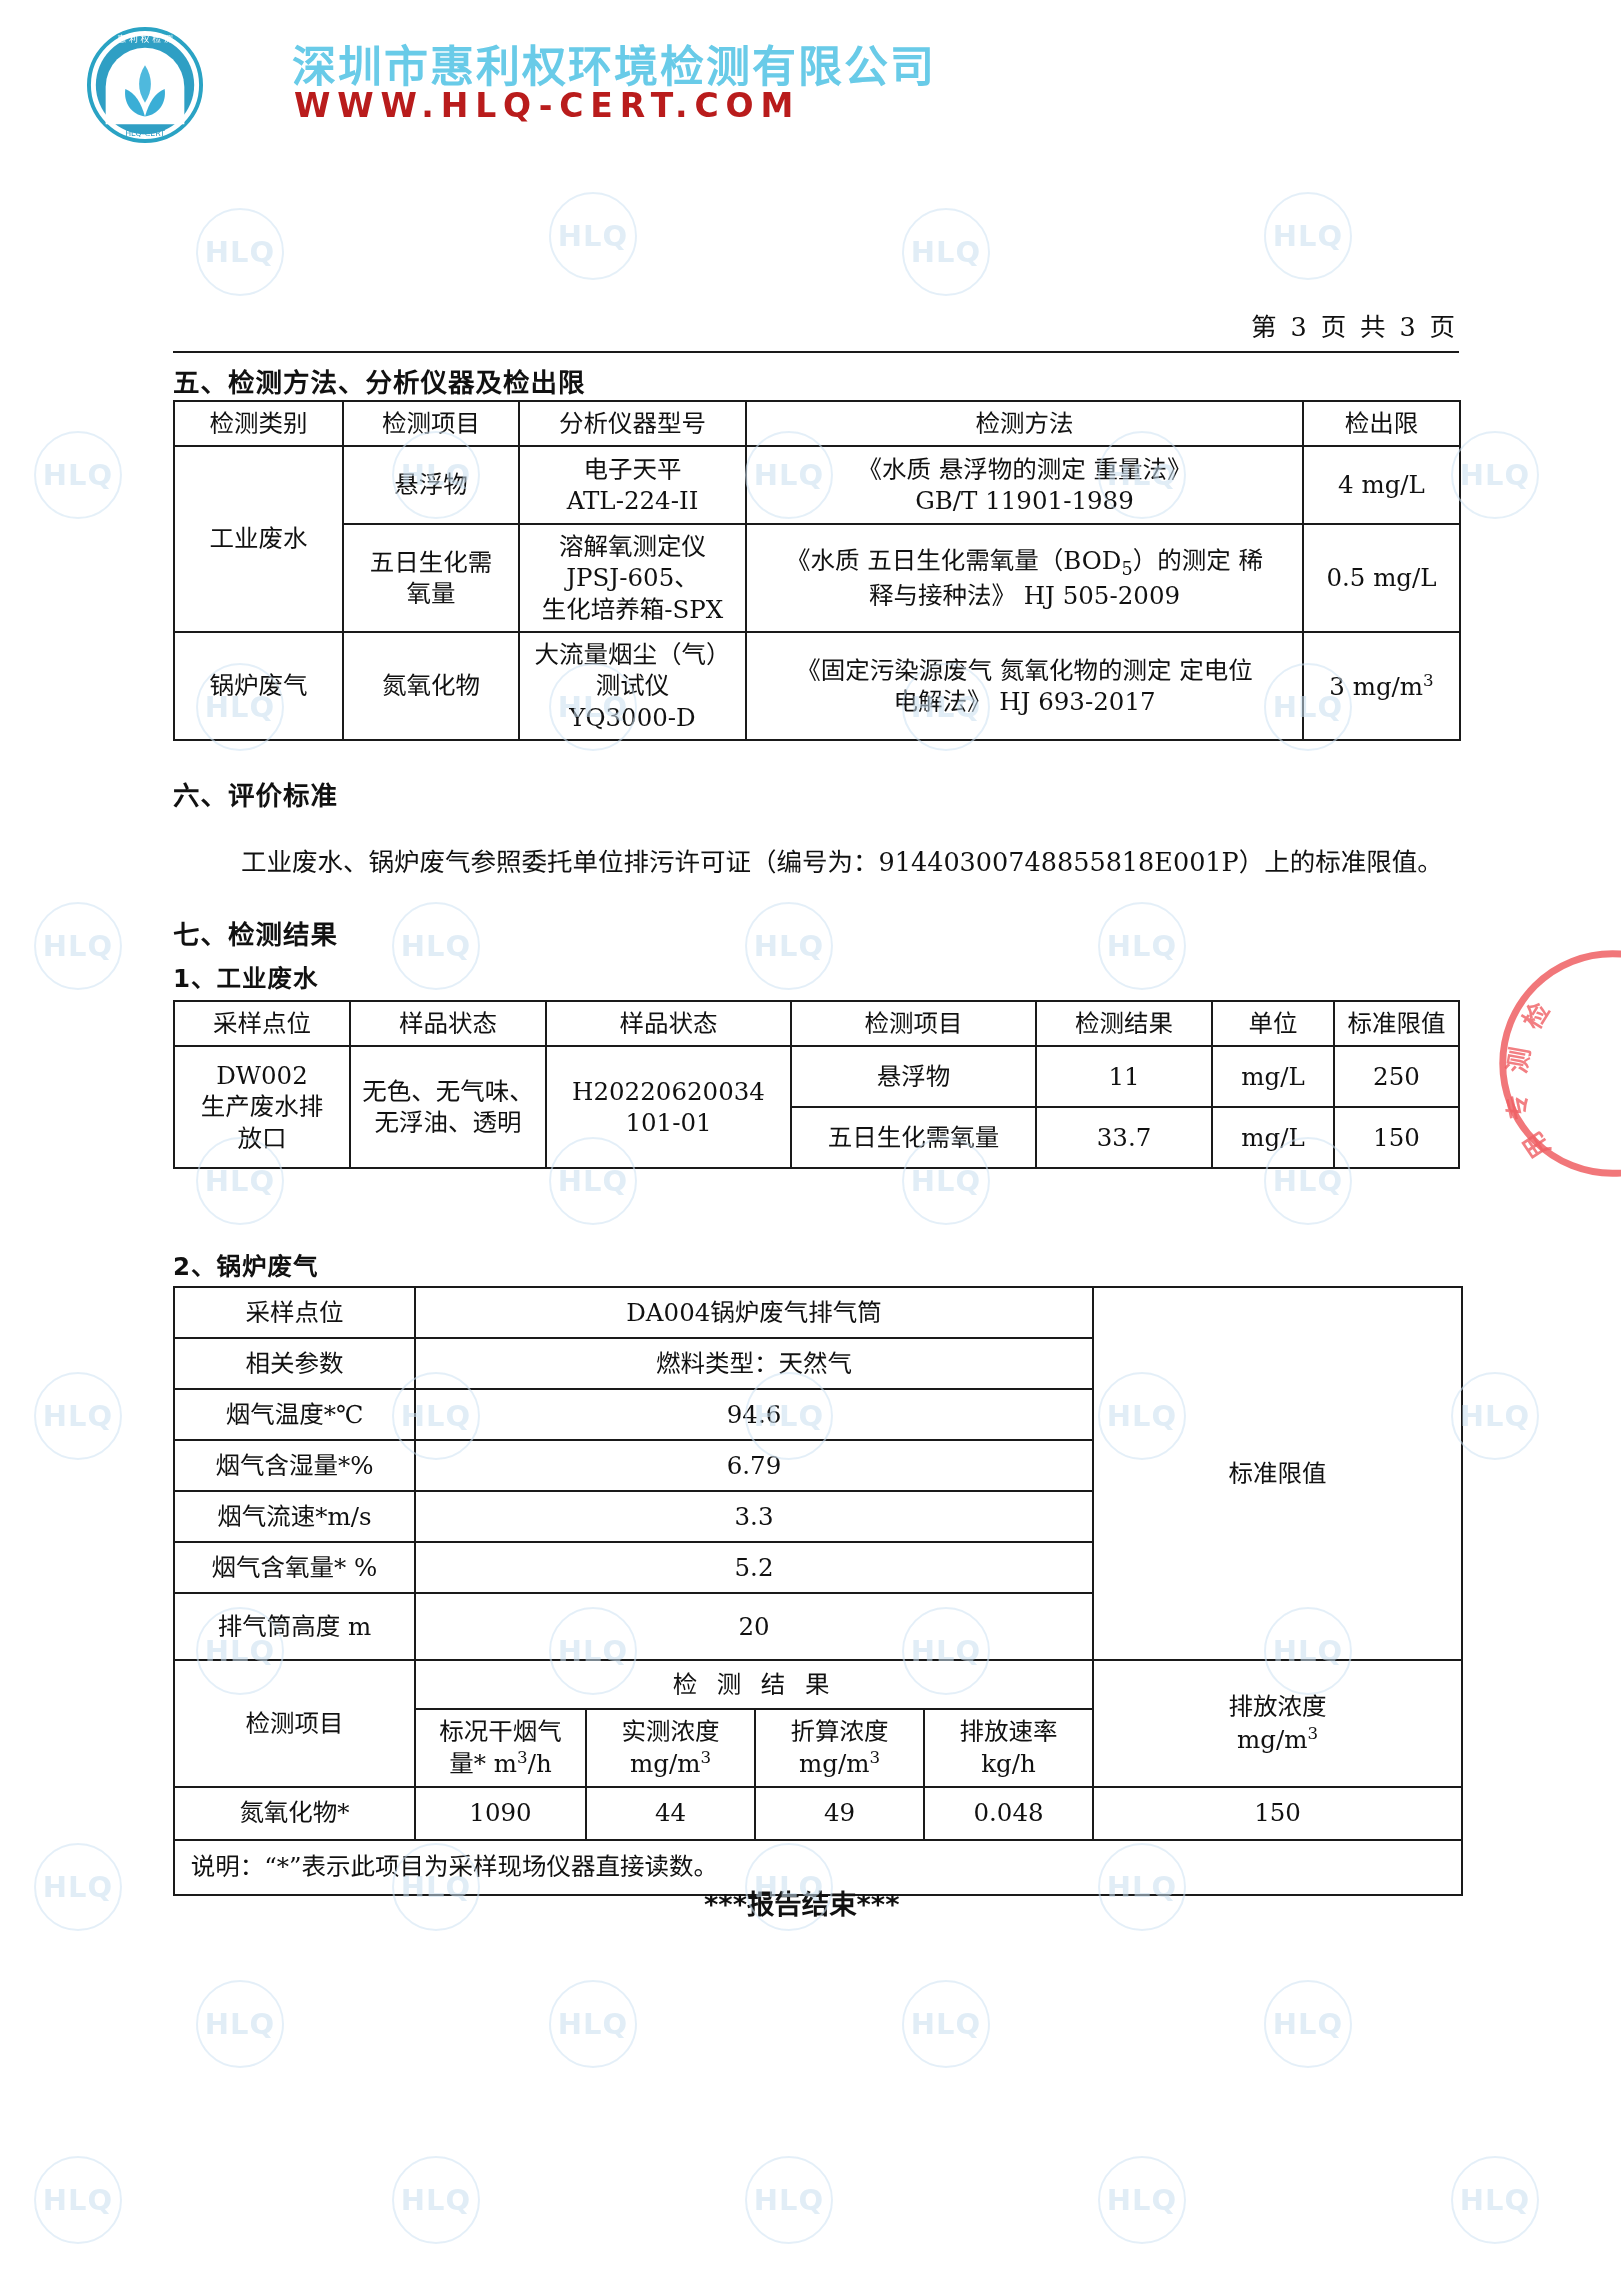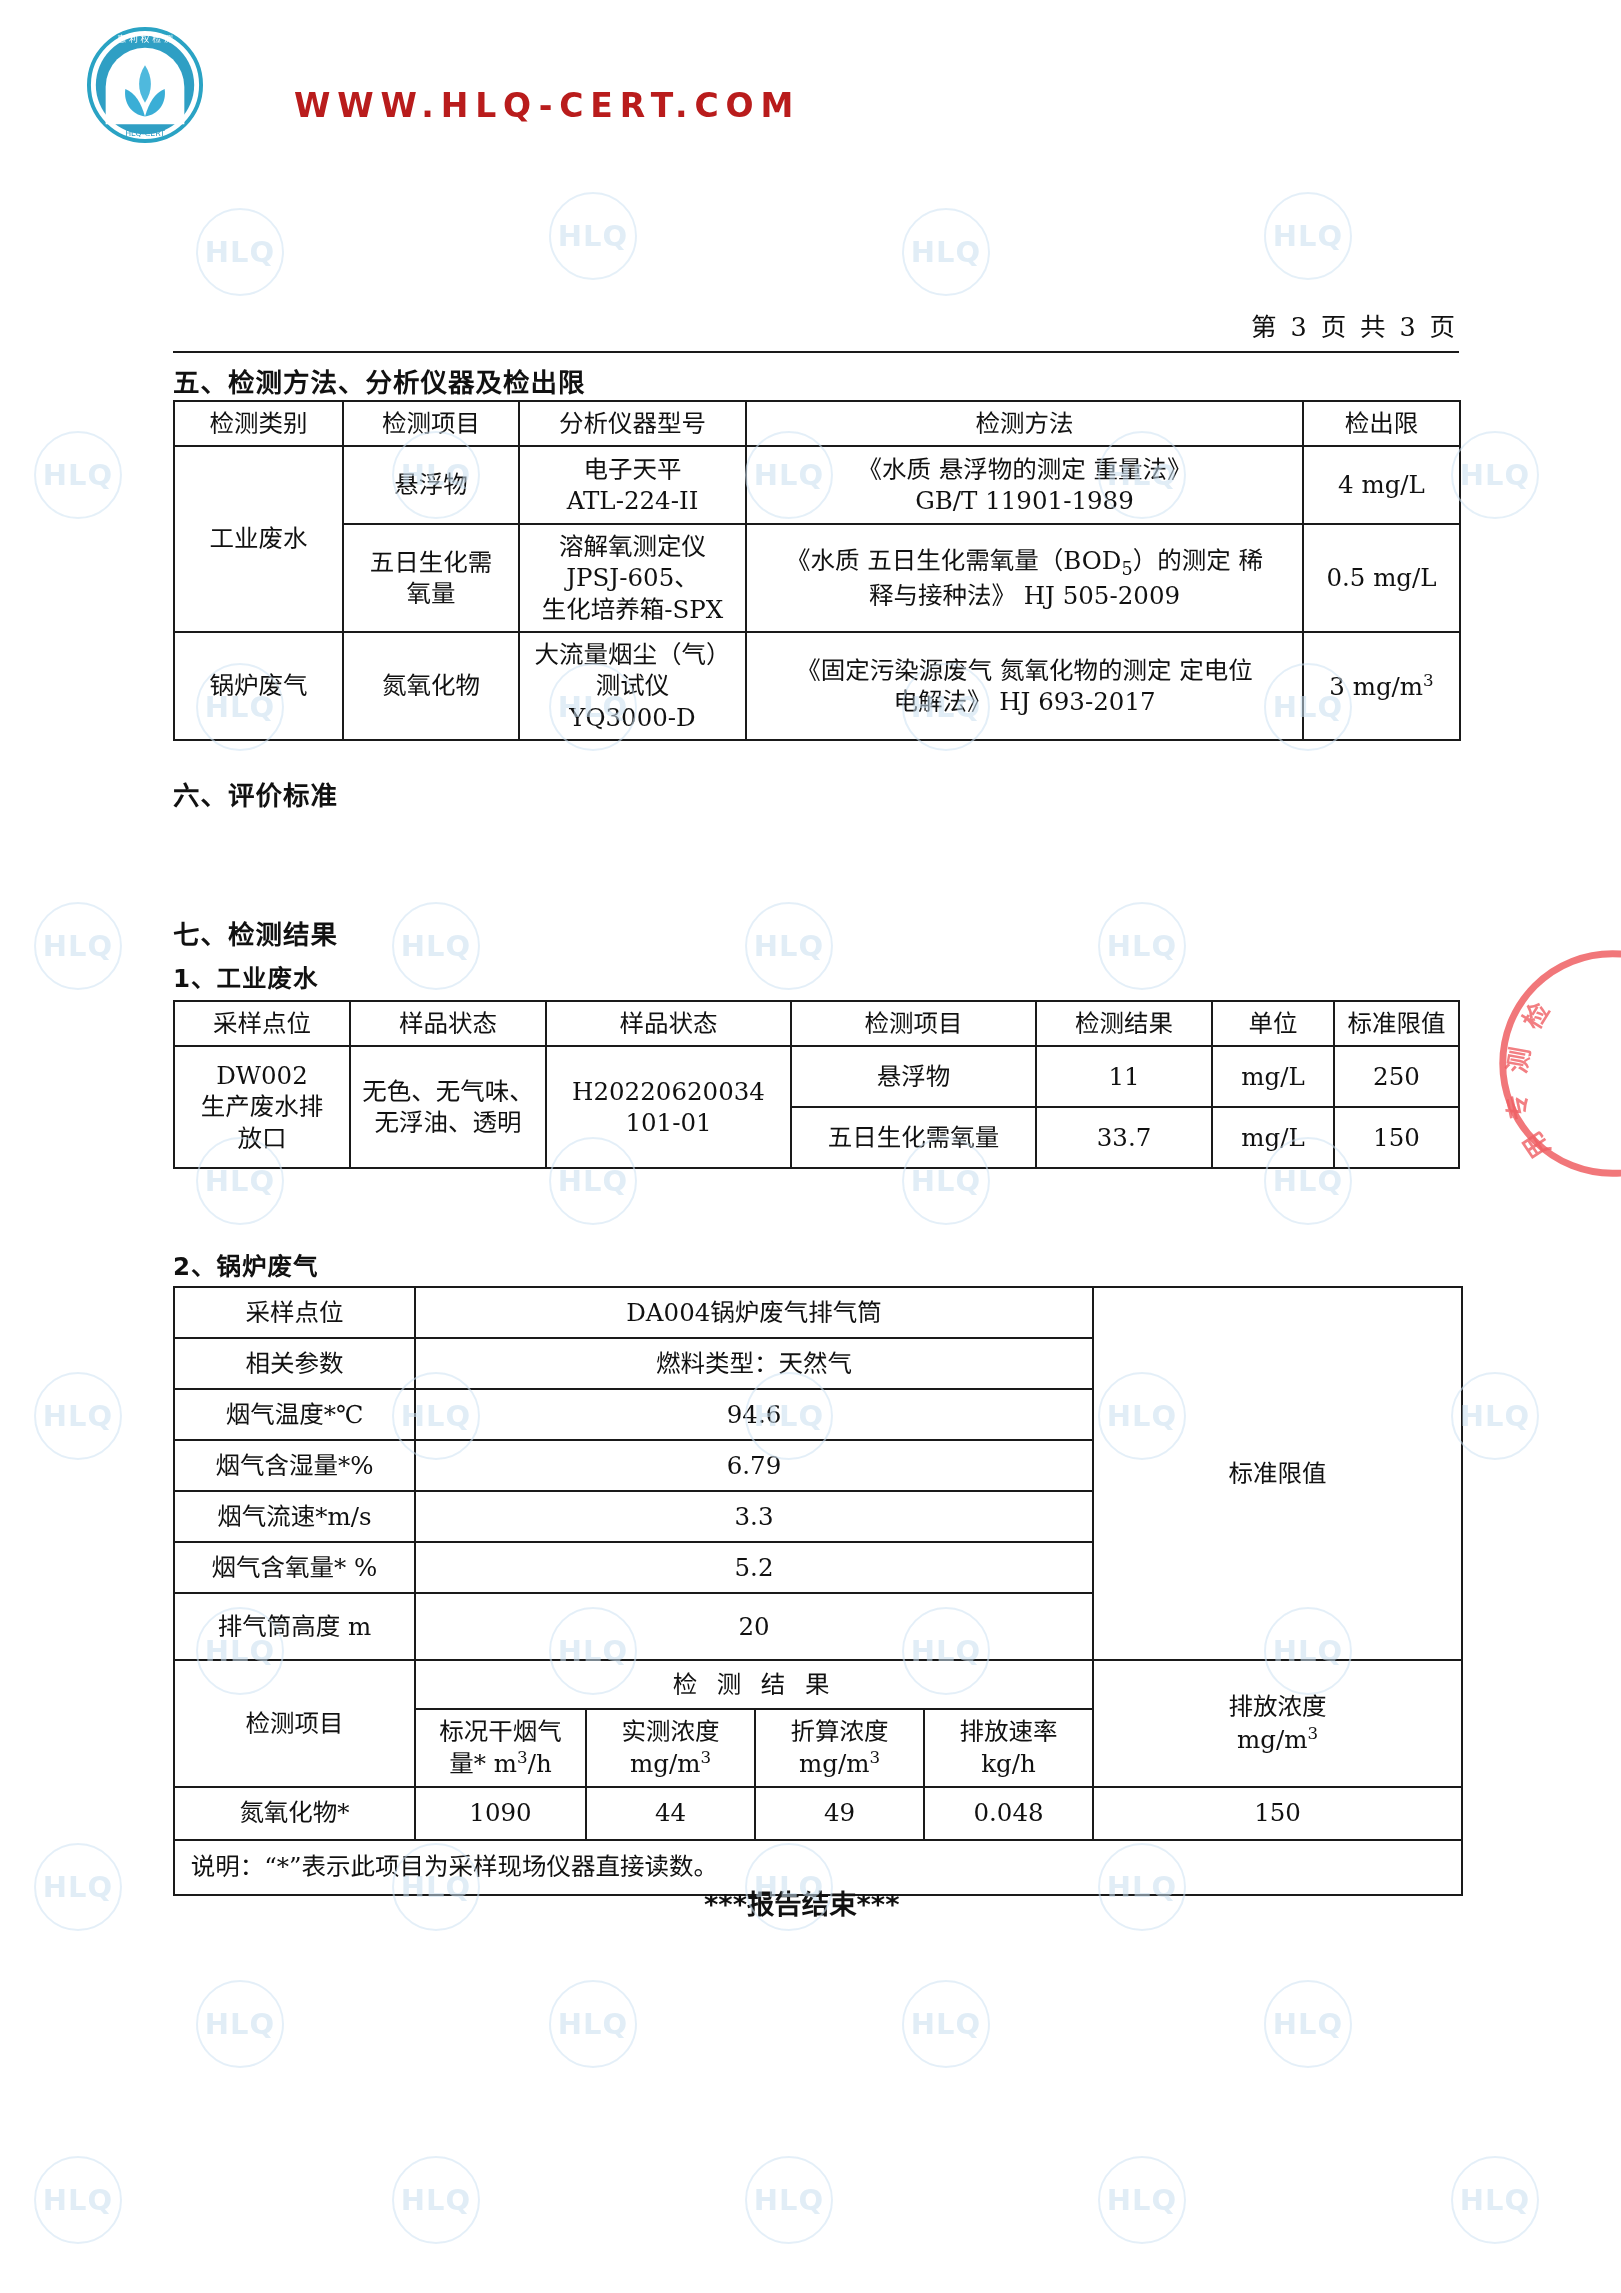--- a/index.html
+++ b/index.html
@@ -171,20 +171,21 @@
       <circle cx="60" cy="60" r="50" fill="#2f9fc4"></circle>
       <path d="M60 22 A40 40 0 0 0 20 62 L20 100 L100 100 L100 62 A40 40 0 0 0 60 22 Z" fill="#ffffff"></path>
       <path d="M60 40 C52 52 52 66 60 78 C68 66 68 52 60 40 Z" fill="#4fb9dd"></path>
       <path d="M40 64 C38 78 46 90 60 92 C56 78 50 68 40 64 Z" fill="#3aaed6"></path>
       <path d="M80 64 C82 78 74 90 60 92 C64 78 70 68 80 64 Z" fill="#3aaed6"></path>
       <text x="60" y="16" font-size="9" fill="#ffffff" text-anchor="middle" font-family="DejaVu Sans, sans-serif">惠 利 权 检 测</text>
       <text x="60" y="112" font-size="8" fill="#2f9fc4" text-anchor="middle" font-family="DejaVu Sans, sans-serif">HLQ-CERT</text>
     </svg>
   </div>
 
+  <div class="company-name">深圳市惠利权环境检测有限公司</div>
   <div class="company-url">WWW.HLQ-CERT.COM</div>
 </div>
 
 <div class="page">
 
   <div class="page-no">第 3 页 共 3 页</div>
   <div class="rule" style="top:351px"></div>
 
   <div class="sec-title" style="left:173px; top:361px">五、检测方法、分析仪器及检出限</div>
 
@@ -247,20 +248,21 @@
         <td>
           <span class="cellline">《固定污染源废气 氮氧化物的测定 定电位</span>
           <span class="cellline">电解法》  HJ 693-2017</span>
         </td>
         <td>3 mg/m<sup>3</sup></td>
       </tr>
     </tbody>
   </table>
 
   <div class="sec-title" style="left:173px; top:774px">六、评价标准</div>
+  <div class="para" style="left:241px; top:841px">工业废水、锅炉废气参照委托单位排污许可证（编号为：91440300748855818E001P）上的标准限值。</div>
 
   <div class="sec-title" style="left:173px; top:913px">七、检测结果</div>
   <div class="sub-title" style="left:173px; top:959px">1、工业废水</div>
 
   <table class="doc" style="left:173px; top:1000px; width:1286px;">
     <colgroup>
       <col style="width:176px">
         <col style="width:196px">
         <col style="width:245px">
         <col style="width:245px">

